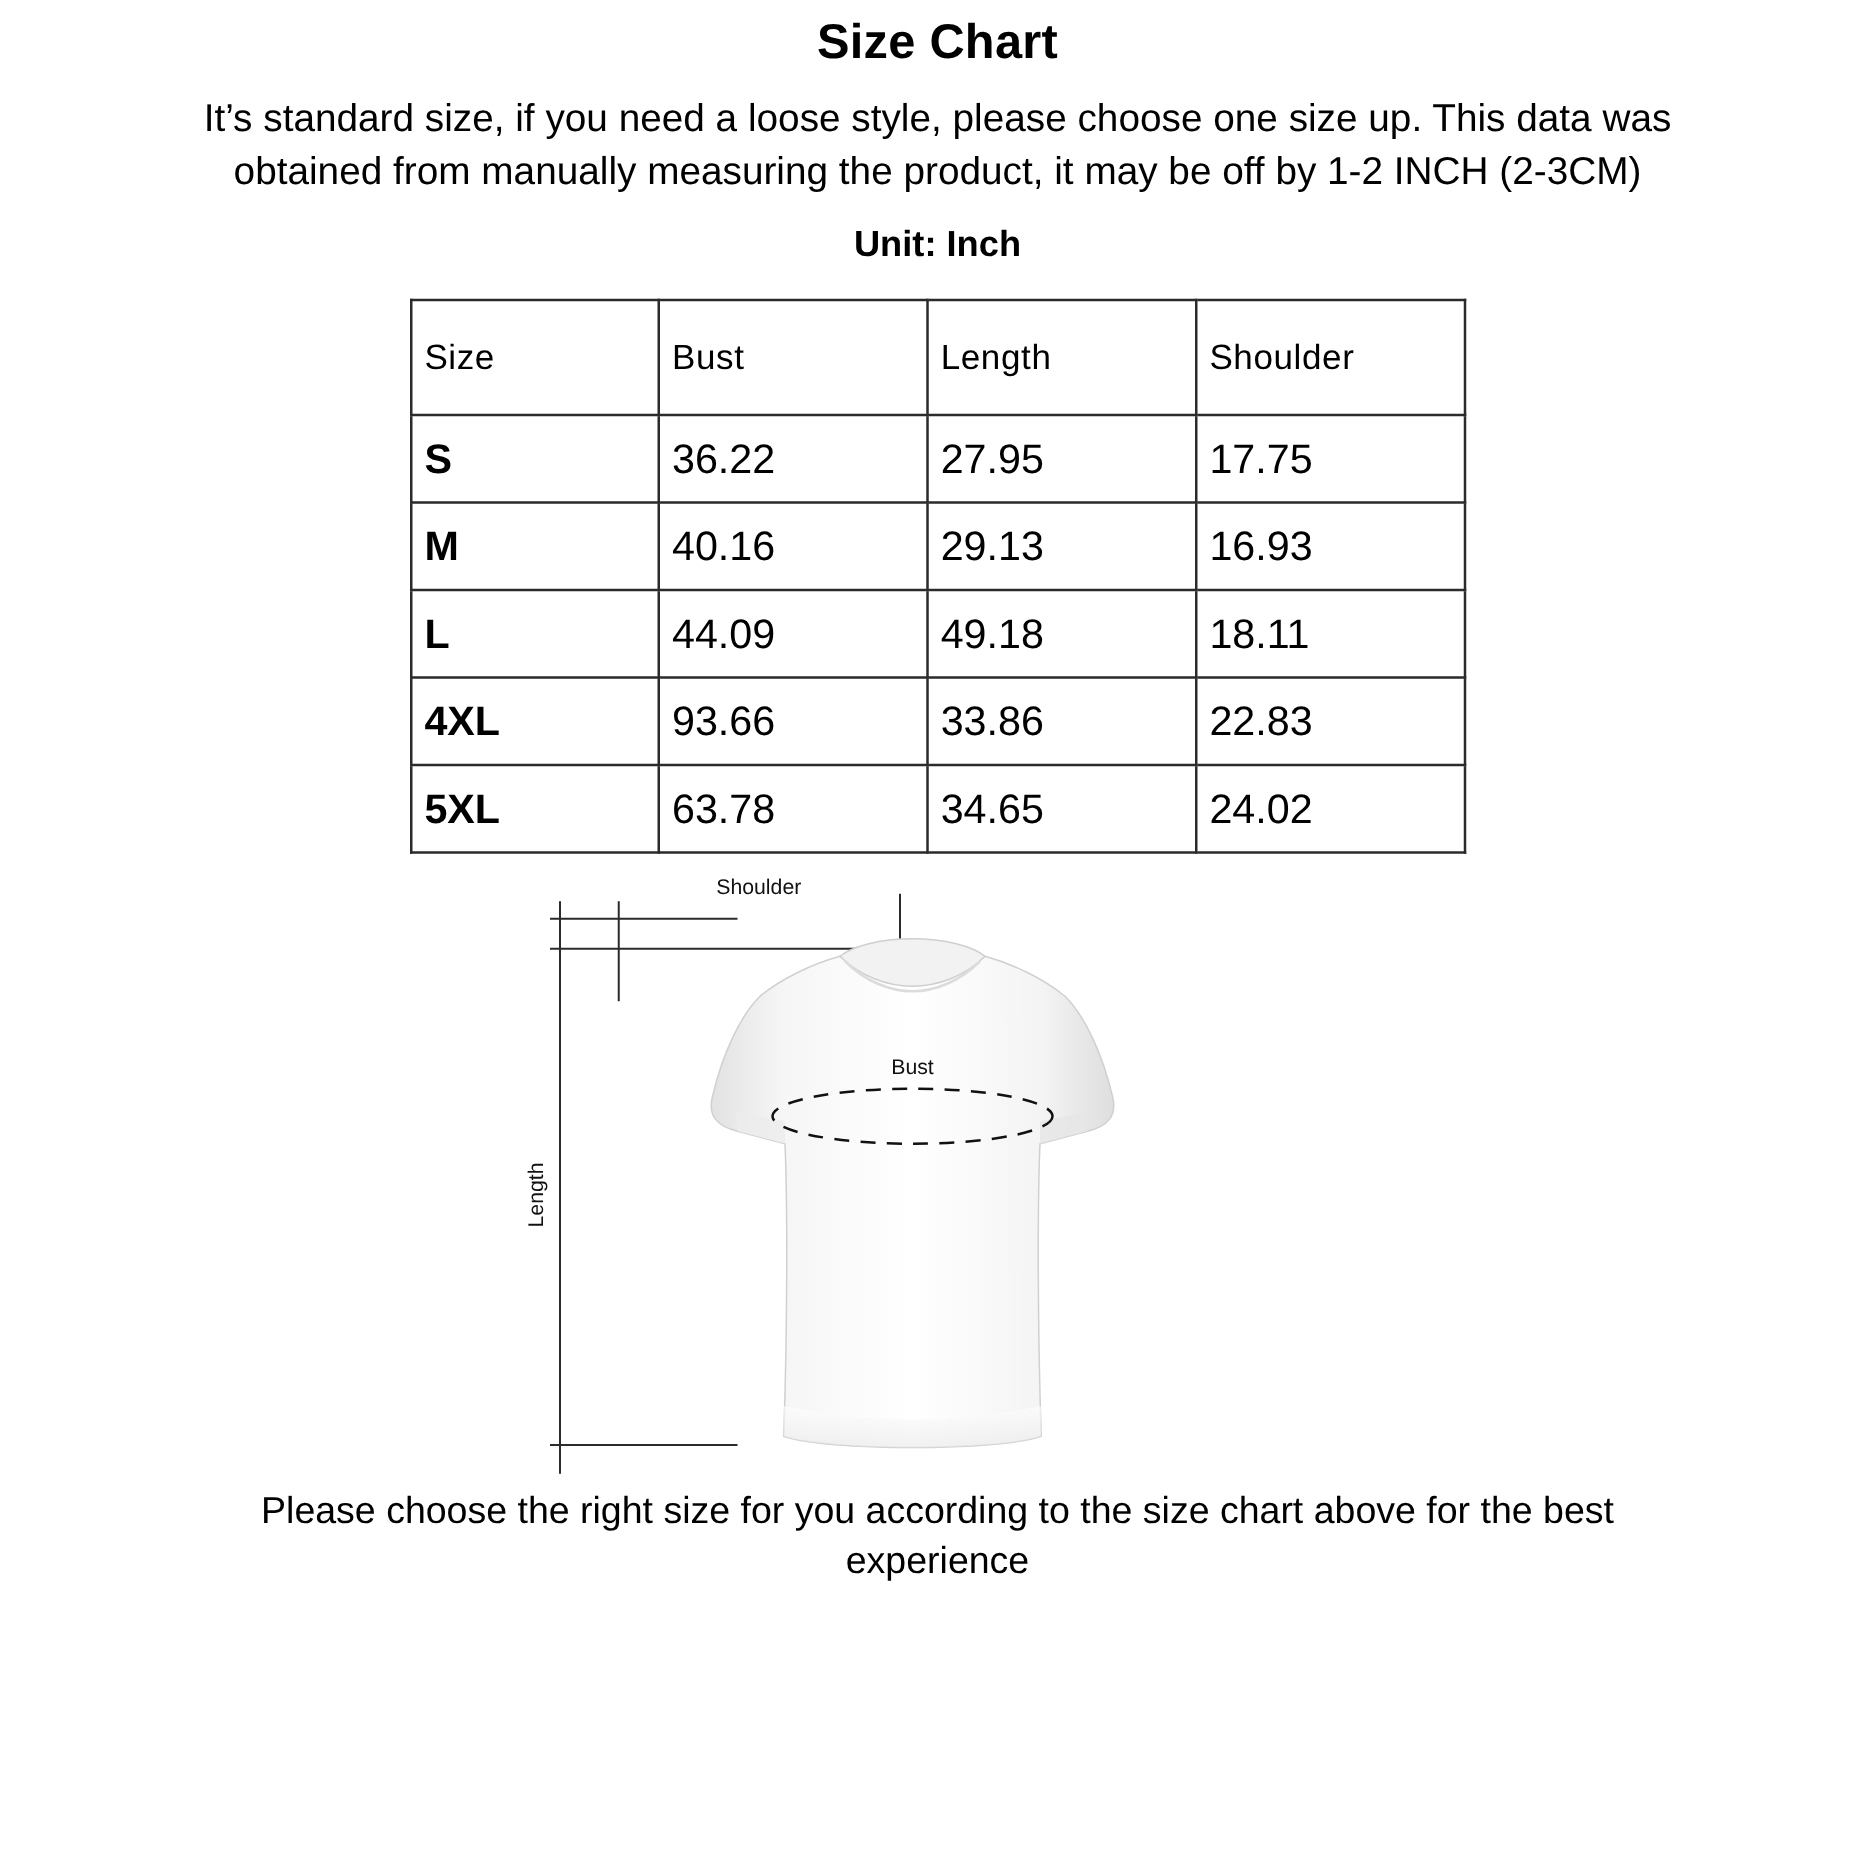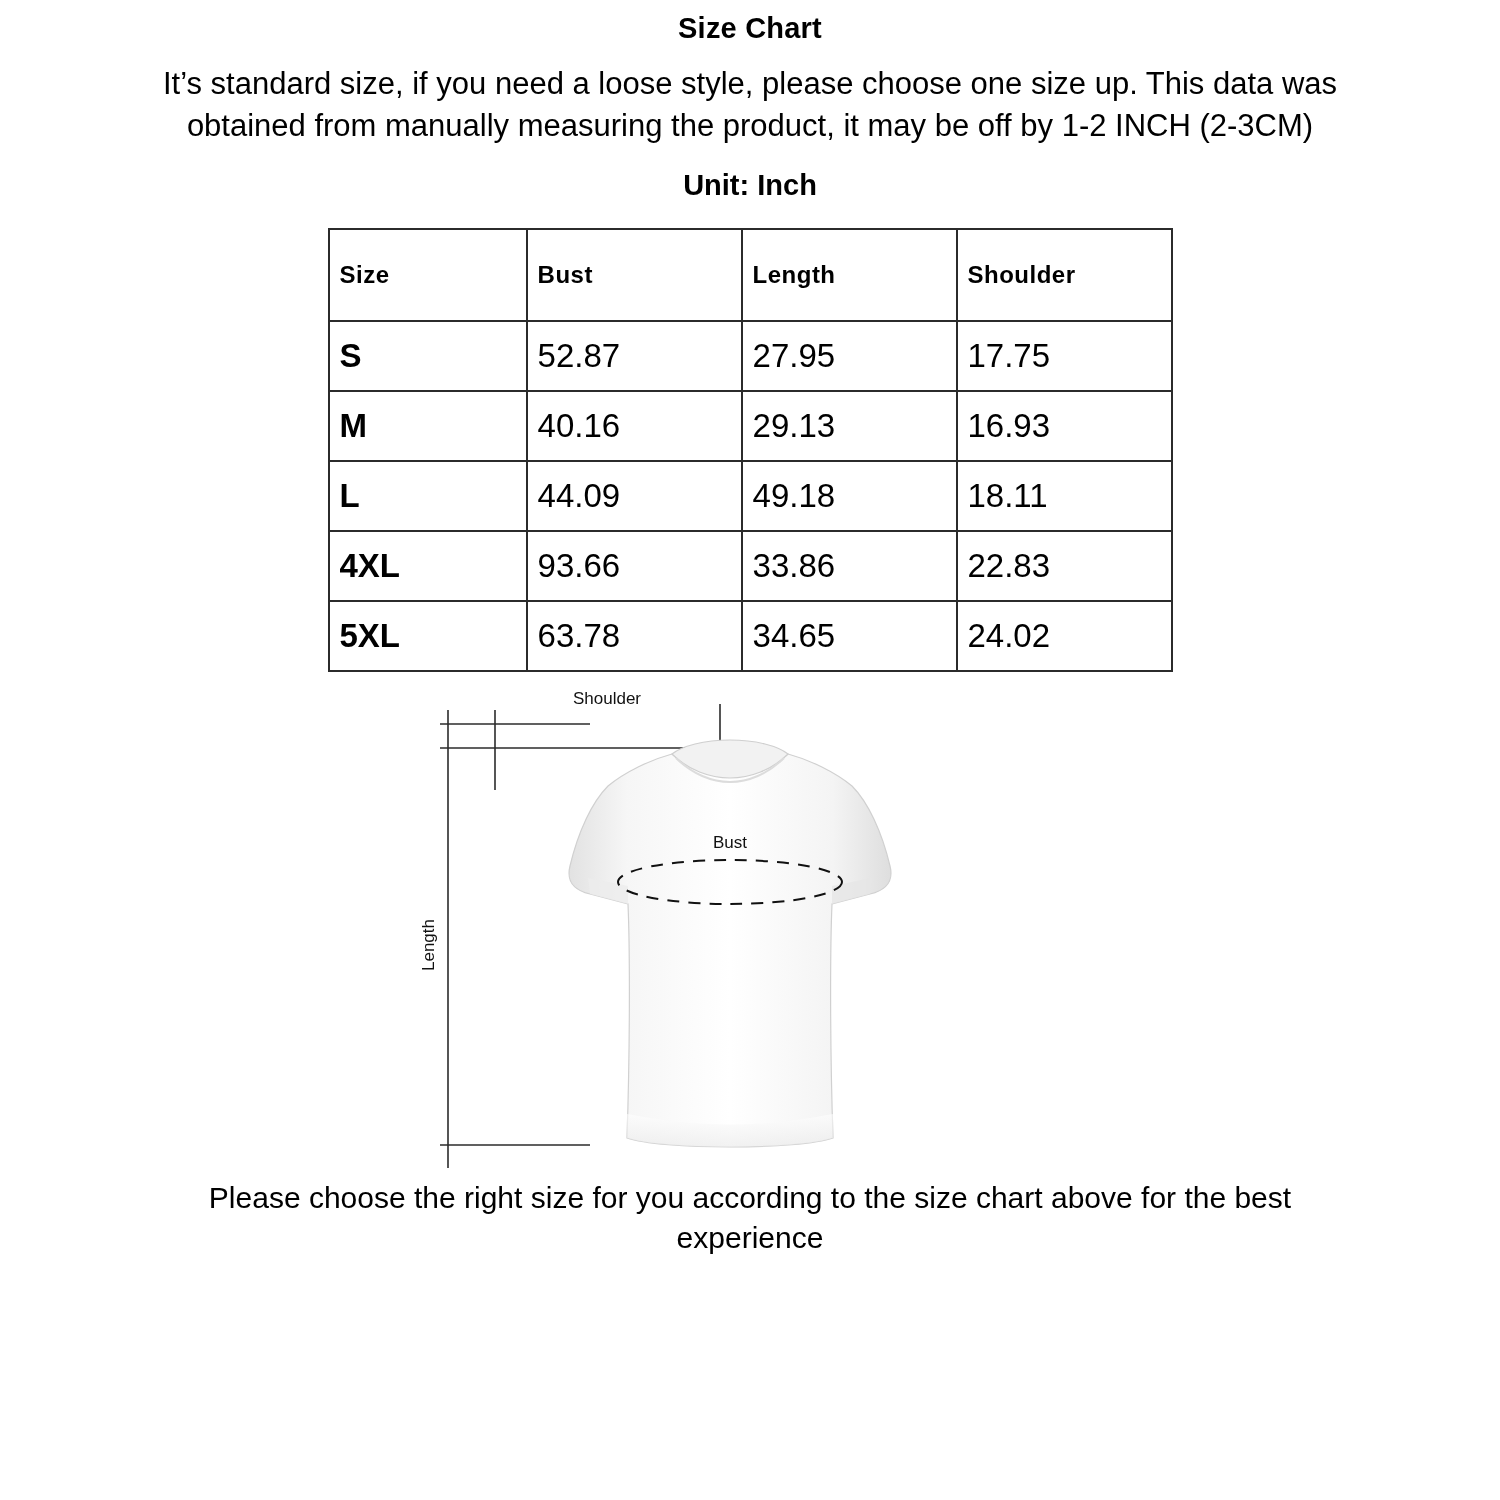--- a/index.html
+++ b/index.html
@@ -15,21 +15,21 @@
     position: relative;
     overflow: hidden;
   }
   .page {
     width: 1500px;
     height: 1500px;
     position: relative;
   }
   .title {
     text-align: center;
-    font-size: 29px;
+    font-size: 39px;
     font-weight: bold;
     padding-top: 12px;
     letter-spacing: 0.2px;
   }
   .intro {
     text-align: center;
     font-size: 31px;
     line-height: 1.35;
     margin-top: 18px;
     padding: 0 115px;
@@ -51,22 +51,22 @@
     table-layout: fixed;
   }
   table.size-table th,
   table.size-table td {
     border: 2px solid #2b2b2b;
     padding: 6px 10px;
     text-align: left;
     vertical-align: middle;
   }
   table.size-table th {
-    font-size: 24px;
-    font-weight: 700;
+    font-size: 28px;
+    font-weight: 400;
     height: 78px;
     letter-spacing: 0.5px;
     border-radius: 24px;
   }
   table.size-table td {
     font-size: 33px;
     height: 56px;
   }
   table.size-table td.size-cell {
     font-weight: 900;
@@ -118,21 +118,21 @@
         <tr>
           <th>Size</th>
           <th>Bust</th>
           <th>Length</th>
           <th>Shoulder</th>
         </tr>
       </thead>
       <tbody>
         <tr>
           <td class="size-cell">S</td>
-          <td>52.87</td>
+          <td>36.22</td>
           <td>27.95</td>
           <td>17.75</td>
         </tr>
         <tr>
           <td class="size-cell">M</td>
           <td>40.16</td>
           <td>29.13</td>
           <td>16.93</td>
         </tr>
         <tr>

